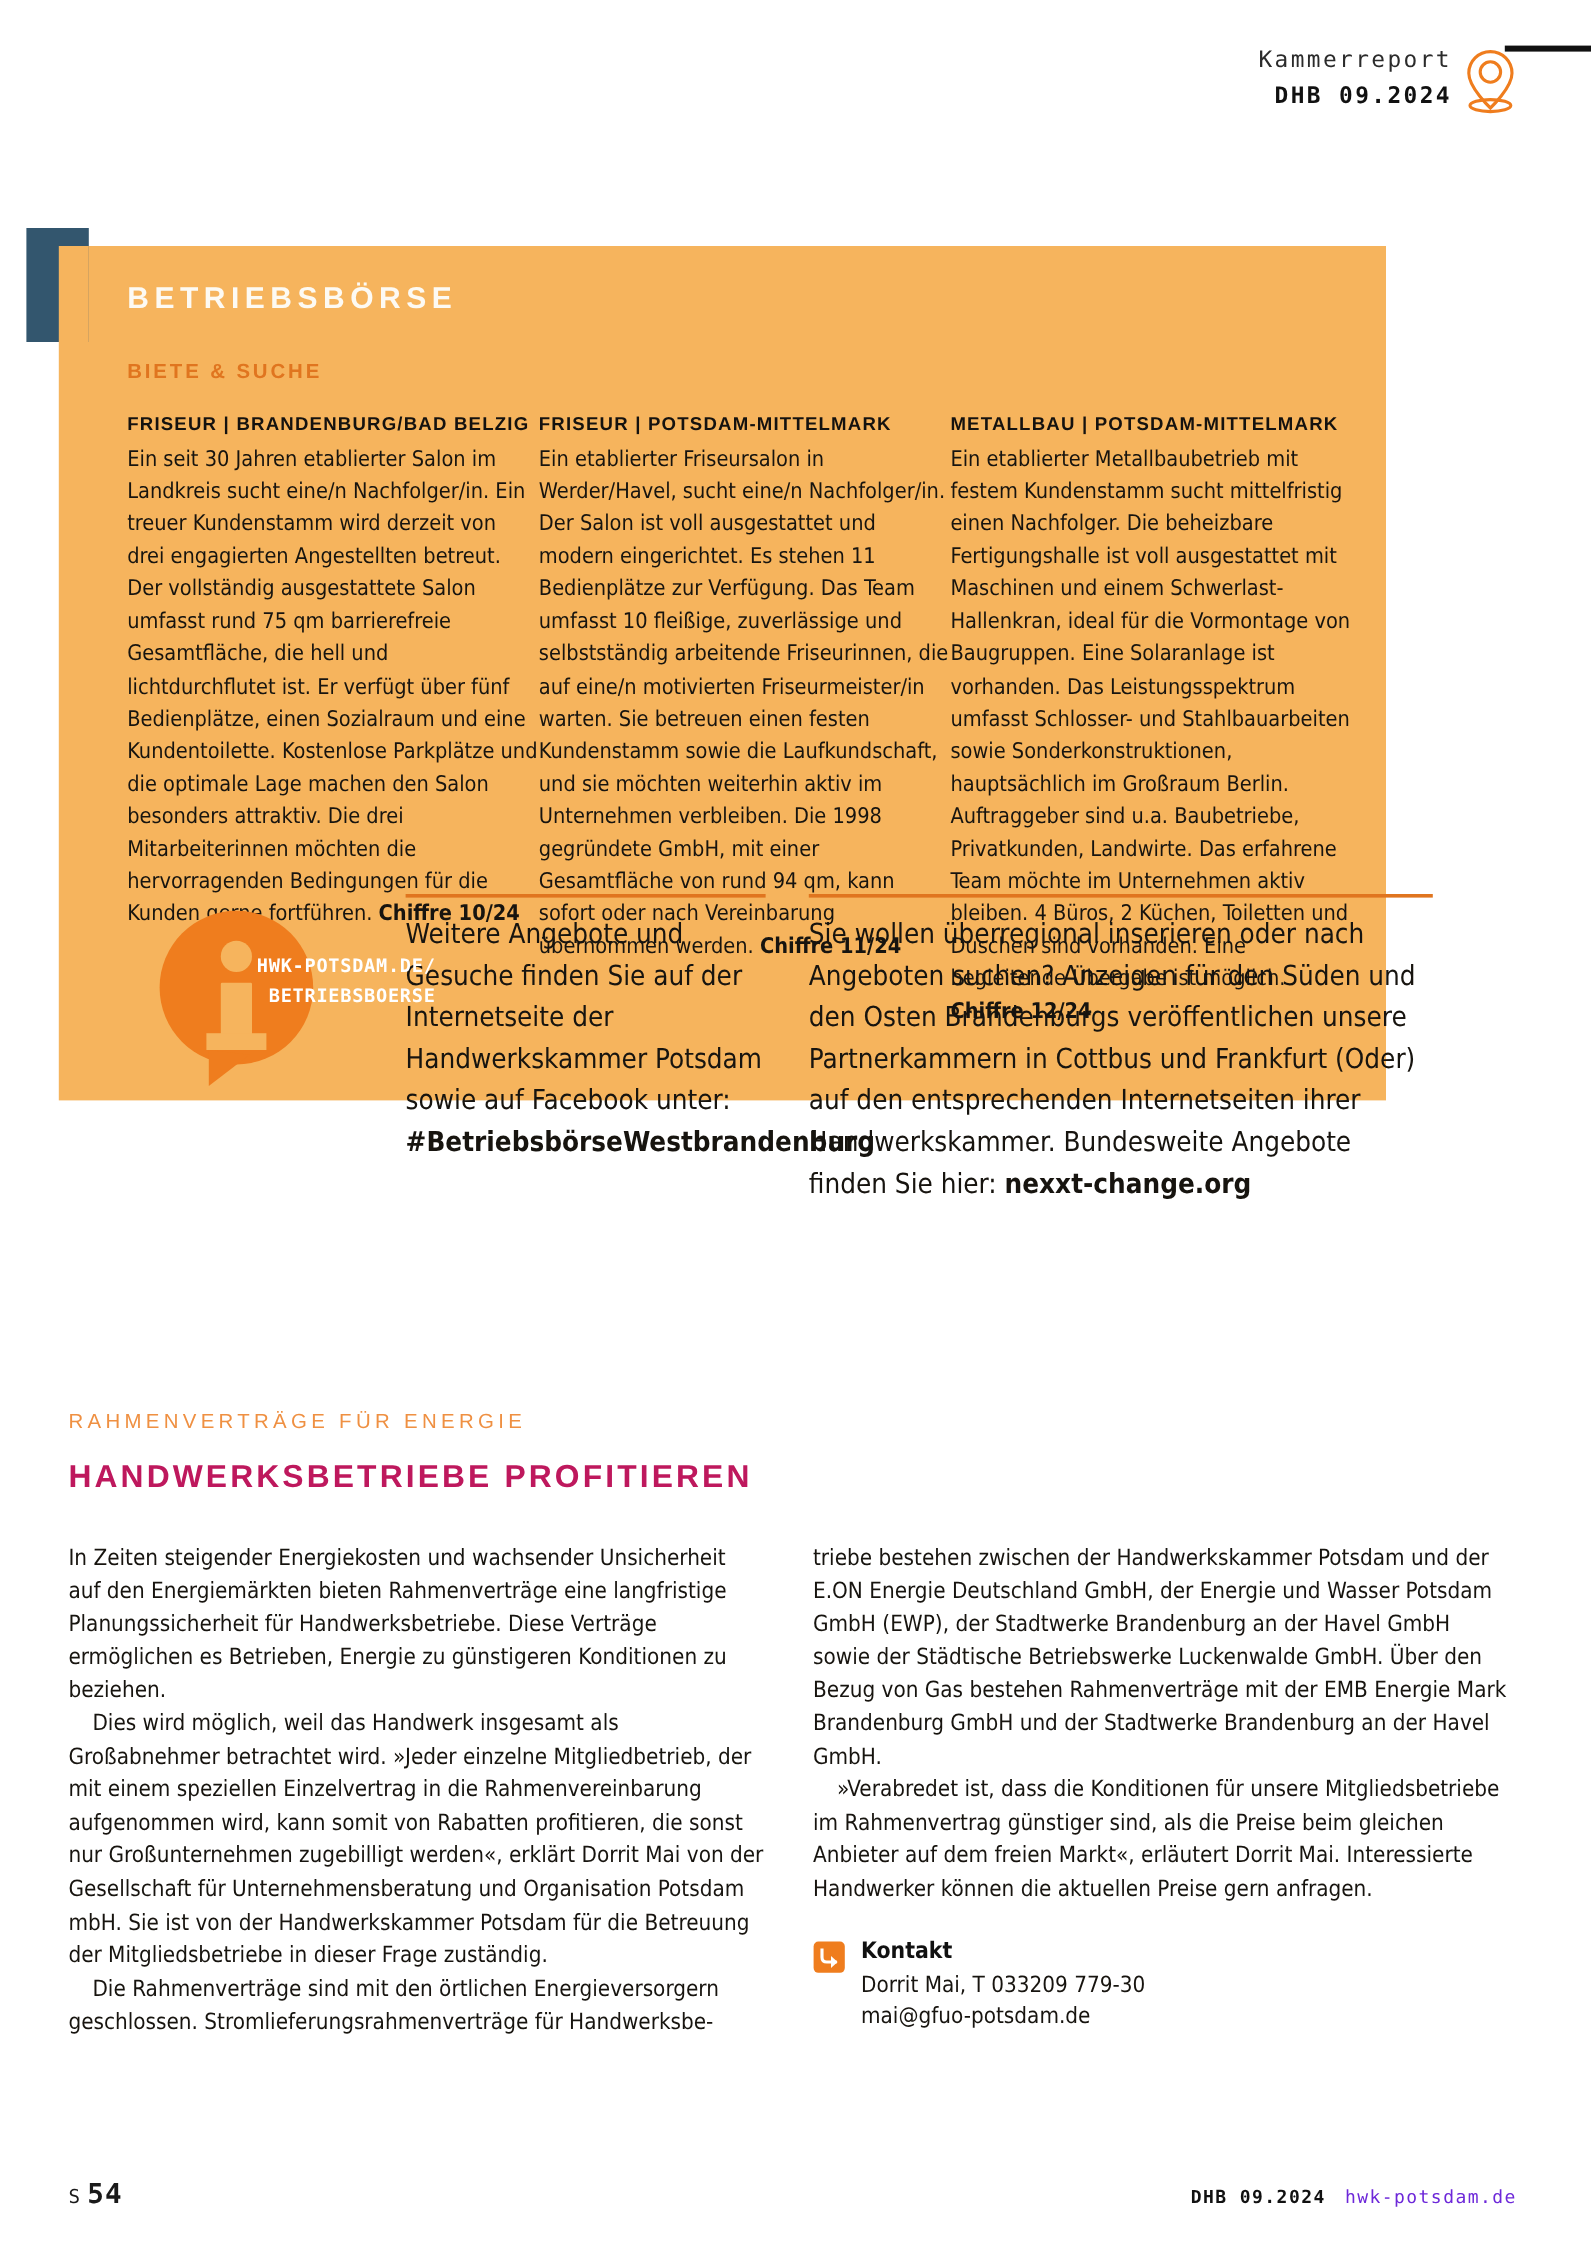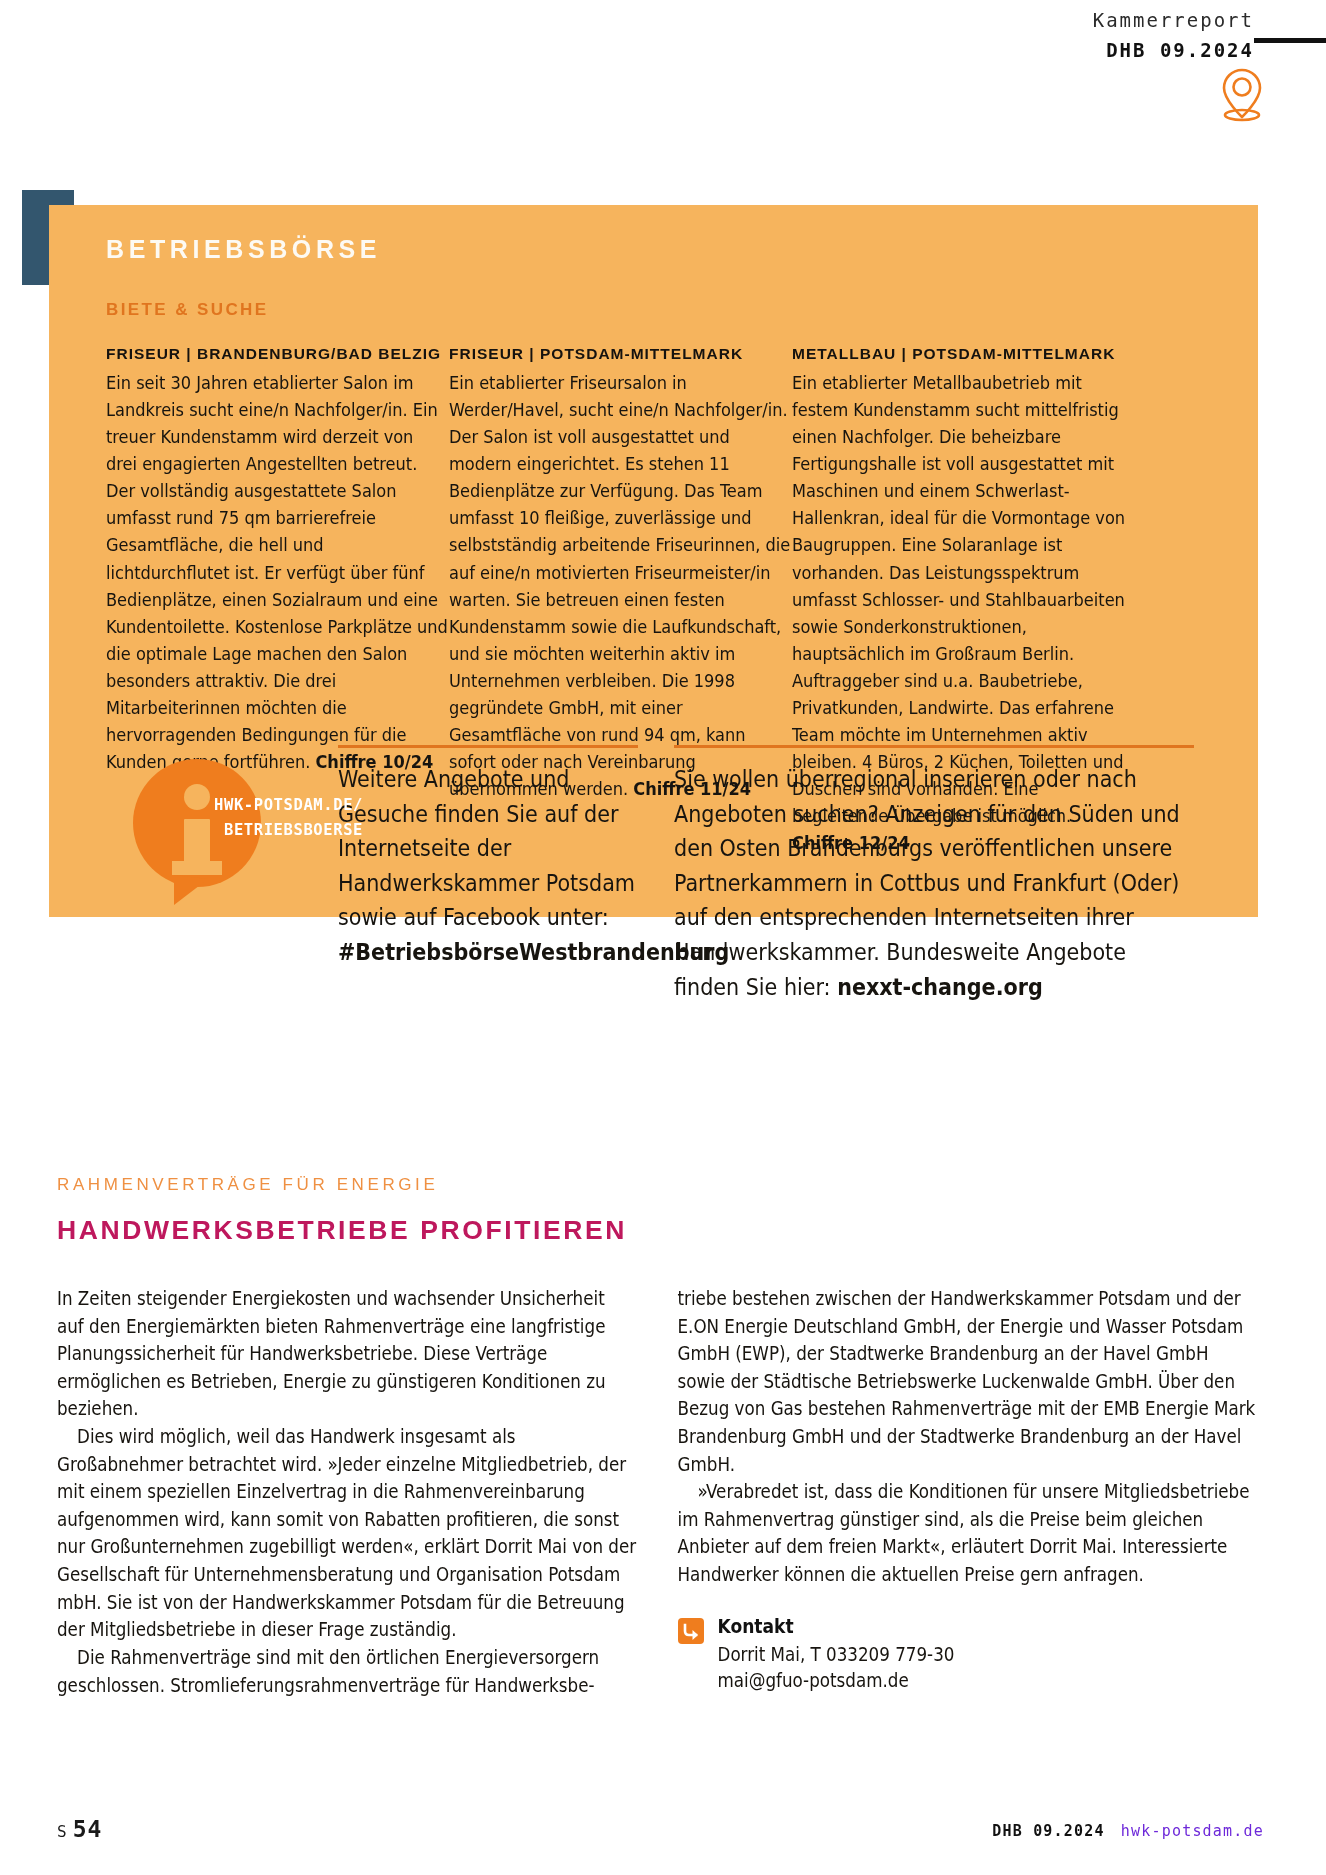--- a/index.html
+++ b/index.html
@@ -20,24 +20,23 @@
   .page-header {
     position: absolute;
     top: 0;
     left: 0;
     width: 1326px;
     height: 110px;
   }
   .header-inner {
     position: absolute;
     right: 62px;
-    top: 8px;
+    top: 36px;
     display: flex;
-    align-items: flex-end;
-    flex-direction: column;
+    align-items: center;
   }
   .header-text {
     text-align: right;
     margin-right: 10px;
   }
   .header-kammerreport {
     font-family: "DejaVu Sans Mono", monospace;
     font-size: 19px;
     letter-spacing: 2.0px;
     color: #2b2b2b;
@@ -65,21 +64,21 @@
     width: 72px;
     height: 5px;
     background: #111111;
   }
 
   
   .bb-panel {
     position: absolute;
     left: 49px;
     top: 205px;
-    width: 1209px;
+    width: 1106px;
     height: 712px;
     background: #f6b45d;
   }
   .corner-accent {
     position: absolute;
     left: 22px;
     top: 190px;
     width: 52px;
     height: 95px;
     background: #33566e;

